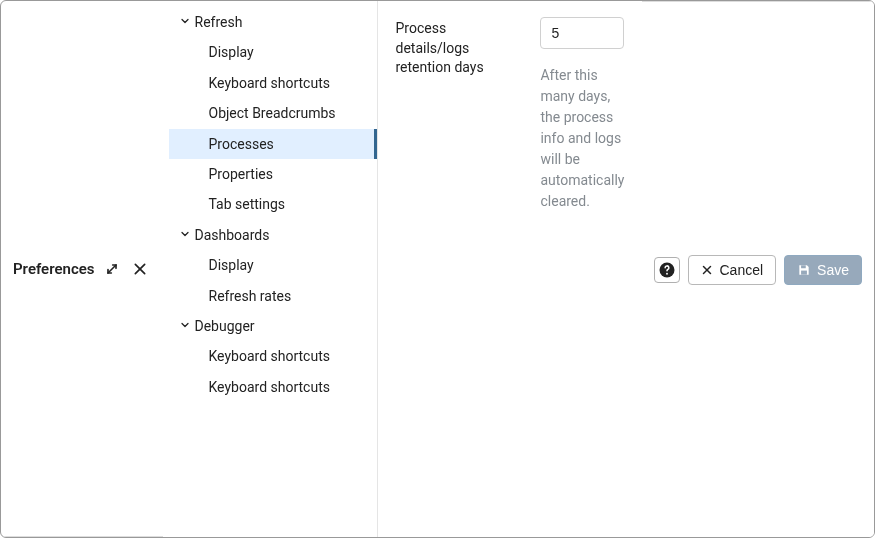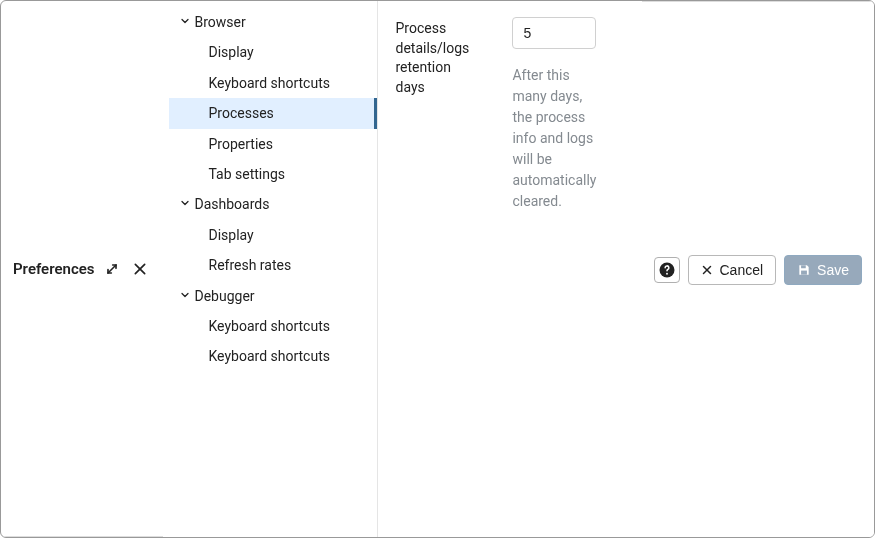--- a/index.html
+++ b/index.html
@@ -118,21 +118,20 @@
       color: #848a90;
       font-size: 14px;
       line-height: 1.5;
     }
     .dialog-footer {
       border-top: 1px solid #ddd;
       padding: 8px 12px;
       display: flex;
       align-items: center;
       background: #fff;
-      margin-left: 28px;
     }
     .help-btn {
       width: 26px;
       height: 26px;
       border: 1px solid #b0b0b0;
       border-radius: 4px;
       display: flex;
       align-items: center;
       justify-content: center;
       cursor: pointer;
@@ -183,24 +182,25 @@
     </div>
   </div>
 
   <div class="dialog-body">
     <div class="sidebar" id="sidebar">
     <div class="tree-group">
           <div class="tree-parent">
             <span><svg class="chevron" viewBox="0 0 24 24" fill="none" stroke="#222" stroke-width="2.5" stroke-linecap="round" stroke-linejoin="round">
                 <polyline points="6 9 12 15 18 9"></polyline>
               </svg></span>
-            <span>Browser</span>
+            <span>Refresh</span>
           </div>
           <div class="tree-child">Display</div>
           <div class="tree-child">Keyboard shortcuts</div>
+          <div class="tree-child">Object Breadcrumbs</div>
           <div class="tree-child selected">Processes</div>
           <div class="tree-child">Properties</div>
           <div class="tree-child">Tab settings</div>
         </div>
         <div class="tree-group">
           <div class="tree-parent">
             <span><svg class="chevron" viewBox="0 0 24 24" fill="none" stroke="#222" stroke-width="2.5" stroke-linecap="round" stroke-linejoin="round">
                 <polyline points="6 9 12 15 18 9"></polyline>
               </svg></span>
             <span>Dashboards</span>

